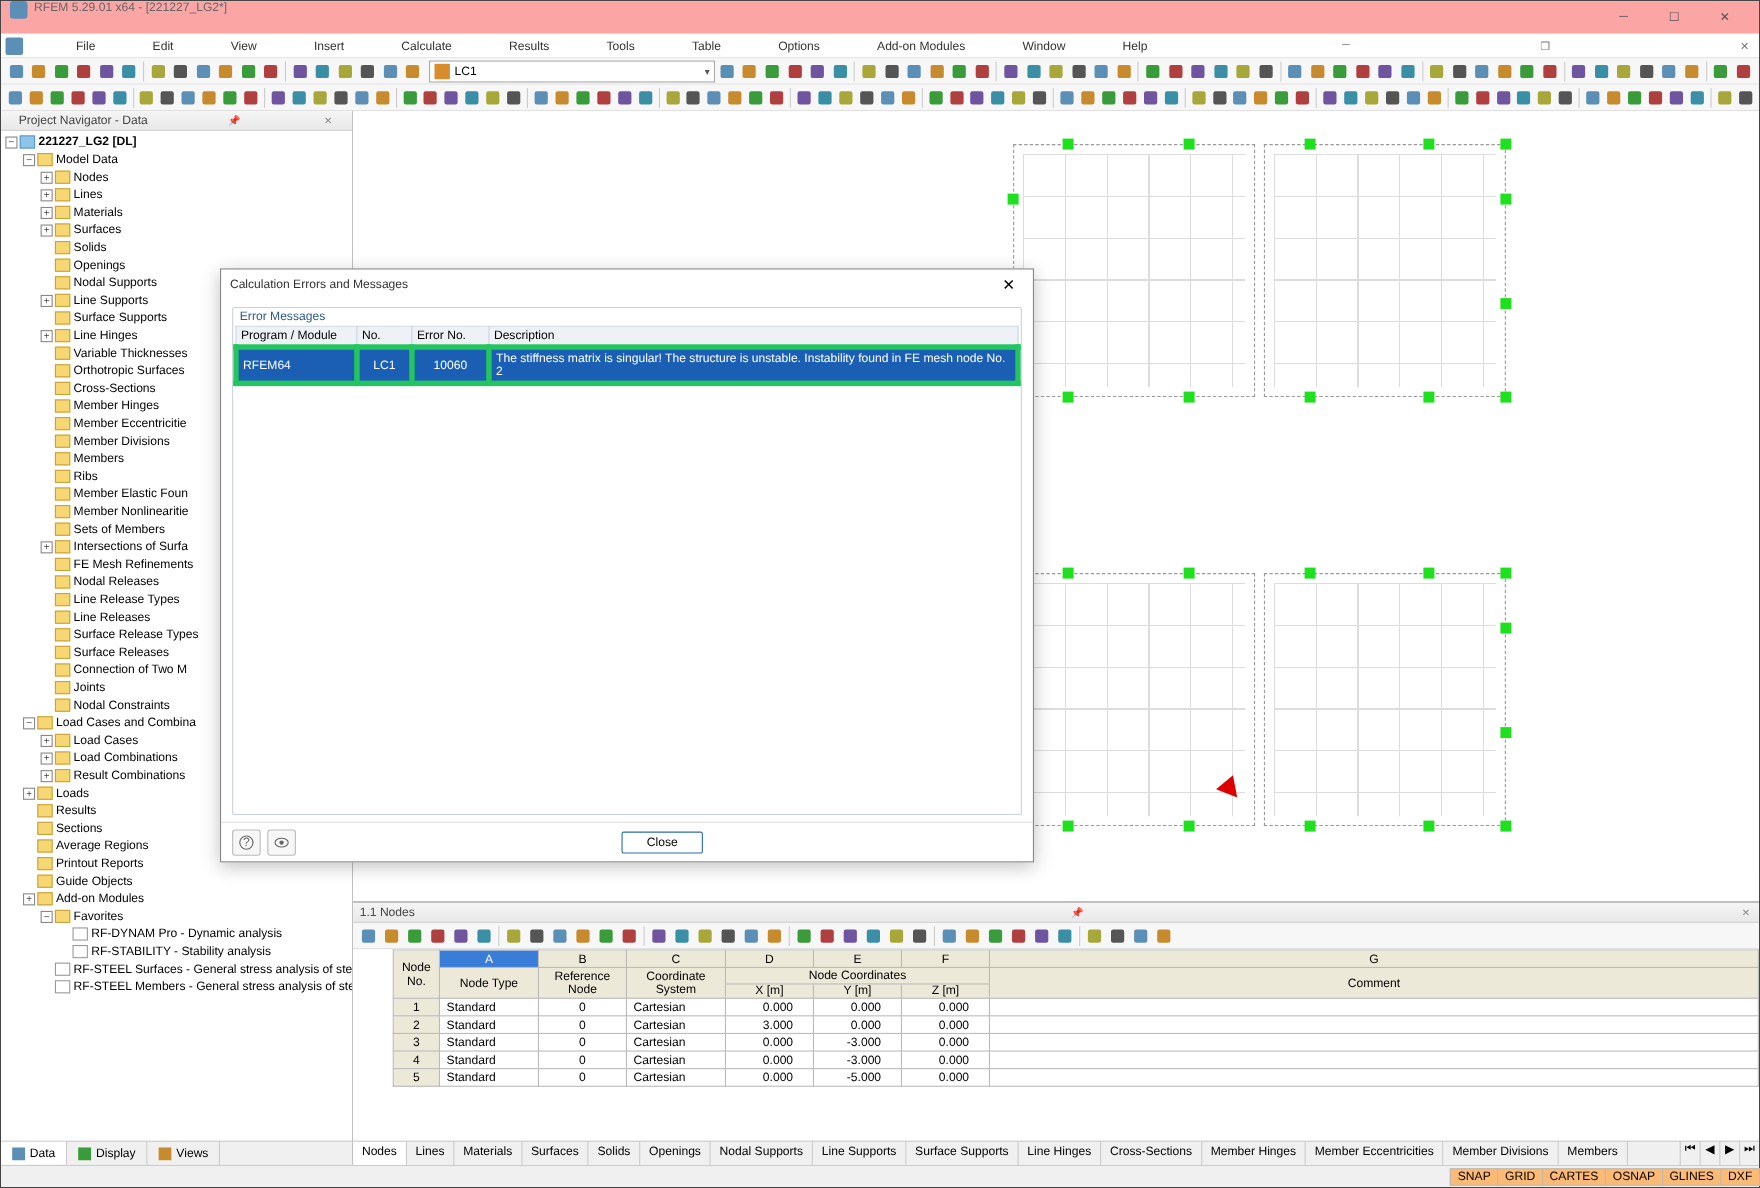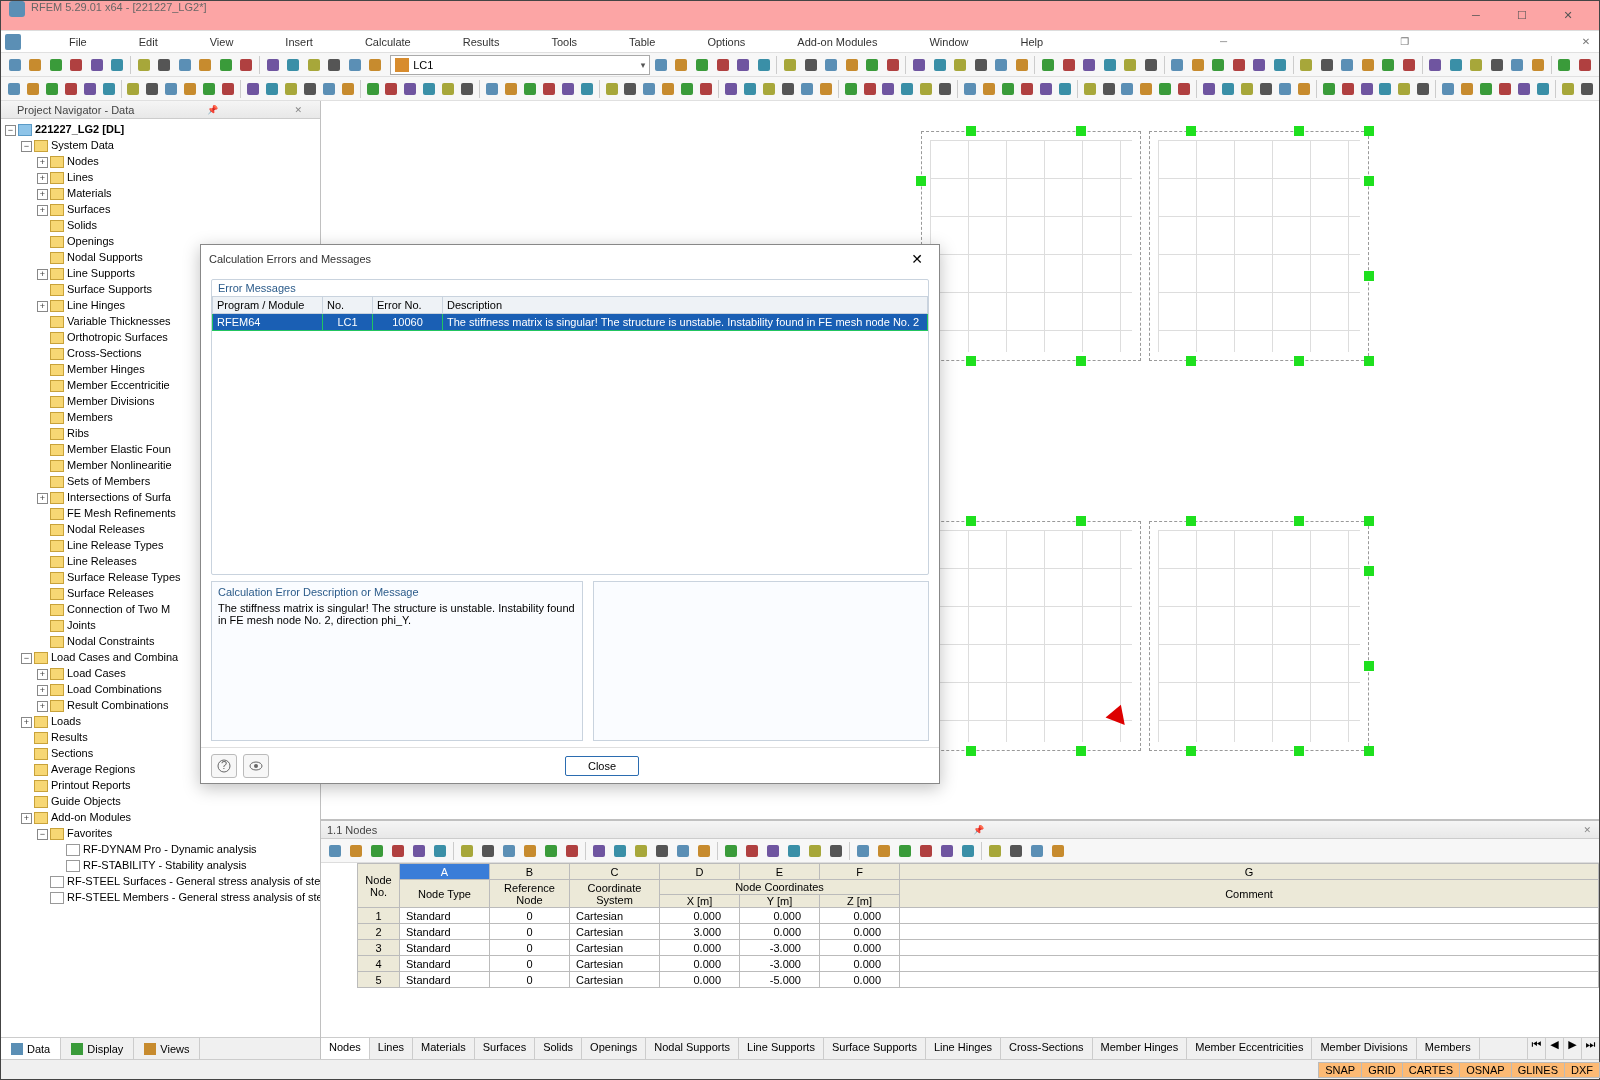--- a/index.html
+++ b/index.html
@@ -87,21 +87,21 @@
 
 .dialog { position:absolute; left:200px; top:244px; width:740px; height:540px; background:#fff; border:1px solid #888; box-shadow:0 4px 16px rgba(0,0,0,.25); display:flex; flex-direction:column; }
 .dlg-title { height:28px; display:flex; align-items:center; padding:0 8px; }
 .dlg-title .t { flex:1; color:#333; }
 .dlg-title .x { width:28px; height:22px; display:flex; align-items:center; justify-content:center; font-size:14px; }
 .dlg-body { flex:1; padding:6px 10px; display:flex; flex-direction:column; gap:6px; }
 .group { border:1px solid #c9d3de; border-radius:2px; }
 .group .glabel { color:#2b5b8a; padding:2px 6px; font-size:11px; }
 .errtable { width:100%; border-collapse:collapse; }
 .errtable th { background:#eef2f6; border:1px solid #c9d3de; padding:2px 4px; font-weight:normal; text-align:left; }
-.errtable td { border:1px solid #22c55e; padding:2px 4px; }
+.errtable td { border:5px solid #22c55e; padding:2px 4px; }
 .errtable tr.sel td { background:#1a5fb4; color:#fff; }
 .dlg-lower { display:flex; gap:10px; height:160px; }
 .desc-box { flex:1; border:1px solid #c9d3de; padding:4px 6px; background:#fafcff; overflow:auto;}
 .desc-box .dlabel { color:#2b5b8a; margin-bottom:4px; }
 .dlg-foot { height:36px; display:flex; align-items:center; padding:4px 10px; gap:6px; border-top:1px solid #e0e0e0;}
 .dlg-foot .fbtn { width:26px; height:24px; border:1px solid #bbb; border-radius:3px; display:flex; align-items:center; justify-content:center; background:#f7f7f7;}
 .dlg-foot .close-btn { margin:0 auto; padding:3px 22px; border:1px solid #2b6cb0; border-radius:2px; background:#fff; }
 
 
 .ic { fill:#5b8fb5; }
@@ -887,21 +887,21 @@
     <div class="navigator">
       <div class="nav-header">
         <span>Project Navigator - Data</span>
         <span class="dock-btn">📌</span>
         <span class="dock-btn">✕</span>
       </div>
       <div class="tree">
         <ul>
           <li><span class="exp">−</span><span class="ficon blue"></span><span class="bold">221227_LG2 [DL]</span>
             <ul>
-              <li><span class="exp">−</span><span class="ficon"></span><span>System Data</span>
+              <li><span class="exp">−</span><span class="ficon"></span><span>Model Data</span>
                 <ul id="tree-model">
                     <li><span class="exp">+</span><span class="ficon"></span><span>Nodes</span></li>
                     <li><span class="exp">+</span><span class="ficon"></span><span>Lines</span></li>
                     <li><span class="exp">+</span><span class="ficon"></span><span>Materials</span></li>
                     <li><span class="exp">+</span><span class="ficon"></span><span>Surfaces</span></li>
                     <li><span class="exp none">&nbsp;</span><span class="ficon"></span><span>Solids</span></li>
                     <li><span class="exp none">&nbsp;</span><span class="ficon"></span><span>Openings</span></li>
                     <li><span class="exp none">&nbsp;</span><span class="ficon"></span><span>Nodal Supports</span></li>
                     <li><span class="exp">+</span><span class="ficon"></span><span>Line Supports</span></li>
                     <li><span class="exp none">&nbsp;</span><span class="ficon"></span><span>Surface Supports</span></li>
@@ -1353,27 +1353,20 @@
             <tr class="sel">
               <td>RFEM64</td>
               <td style="text-align:center">LC1</td>
               <td style="text-align:center">10060</td>
               <td>The stiffness matrix is singular! The structure is unstable. Instability found in FE mesh node No. 2</td>
             </tr>
           </tbody>
         </table>
       </div>
     </div>
-    <div class="dlg-lower">
-      <div class="desc-box">
-        <div class="dlabel">Calculation Error Description or Message</div>
-        <div>The stiffness matrix is singular! The structure is unstable. Instability found in FE mesh node No. 2, direction phi_Y.</div>
-      </div>
-      <div class="desc-box" style="flex:0.9"></div>
-    </div>
   </div>
   <div class="dlg-foot">
     <div class="fbtn">
         <svg viewBox="0 0 14 14" width="14" height="14">
           <circle cx="7" cy="7" r="6" fill="none" stroke="#666"></circle>
           <text x="7" y="10" text-anchor="middle" font-size="9" fill="#666">?</text>
         </svg>
       </div>
     <div class="fbtn">
         <svg viewBox="0 0 14 14" width="14" height="14">

